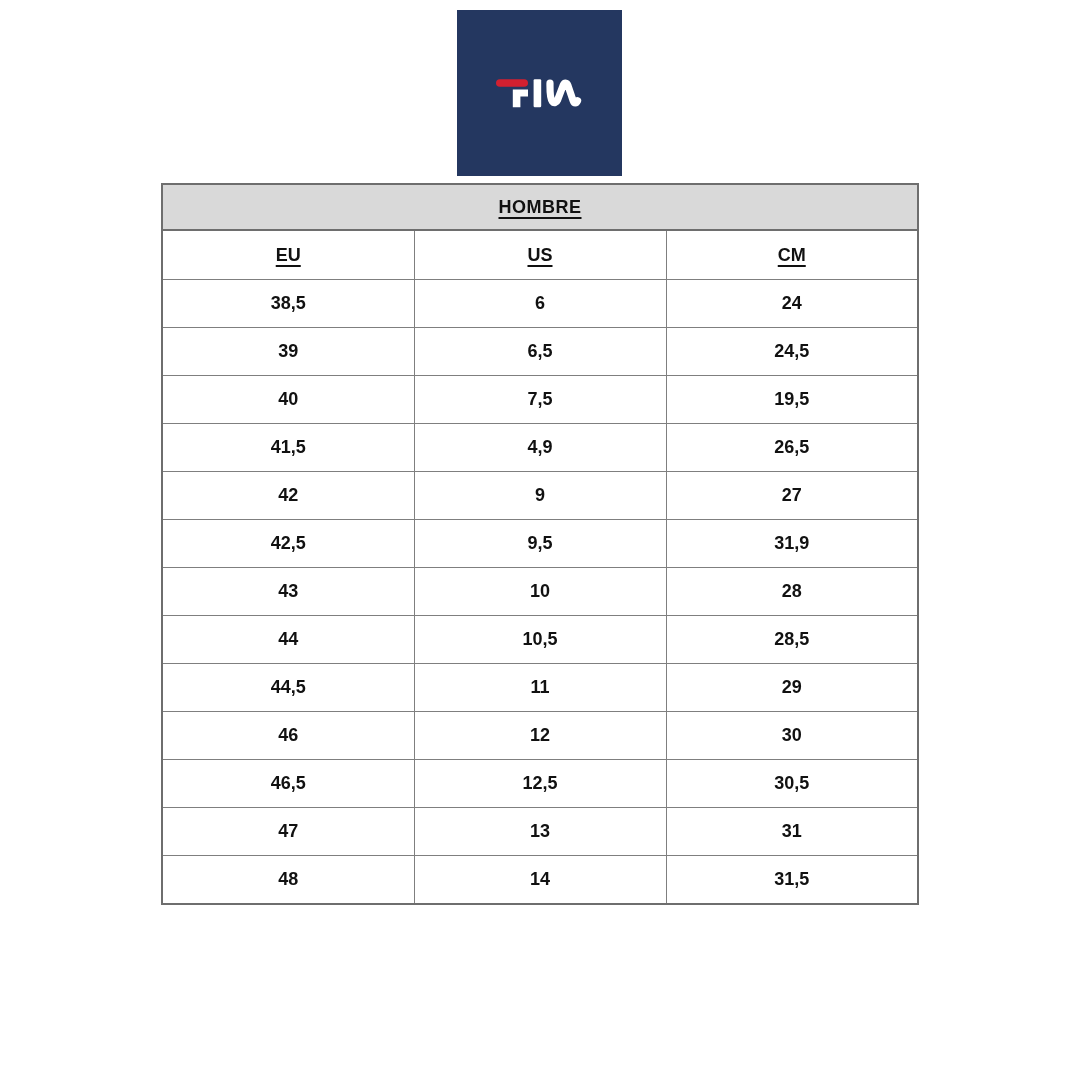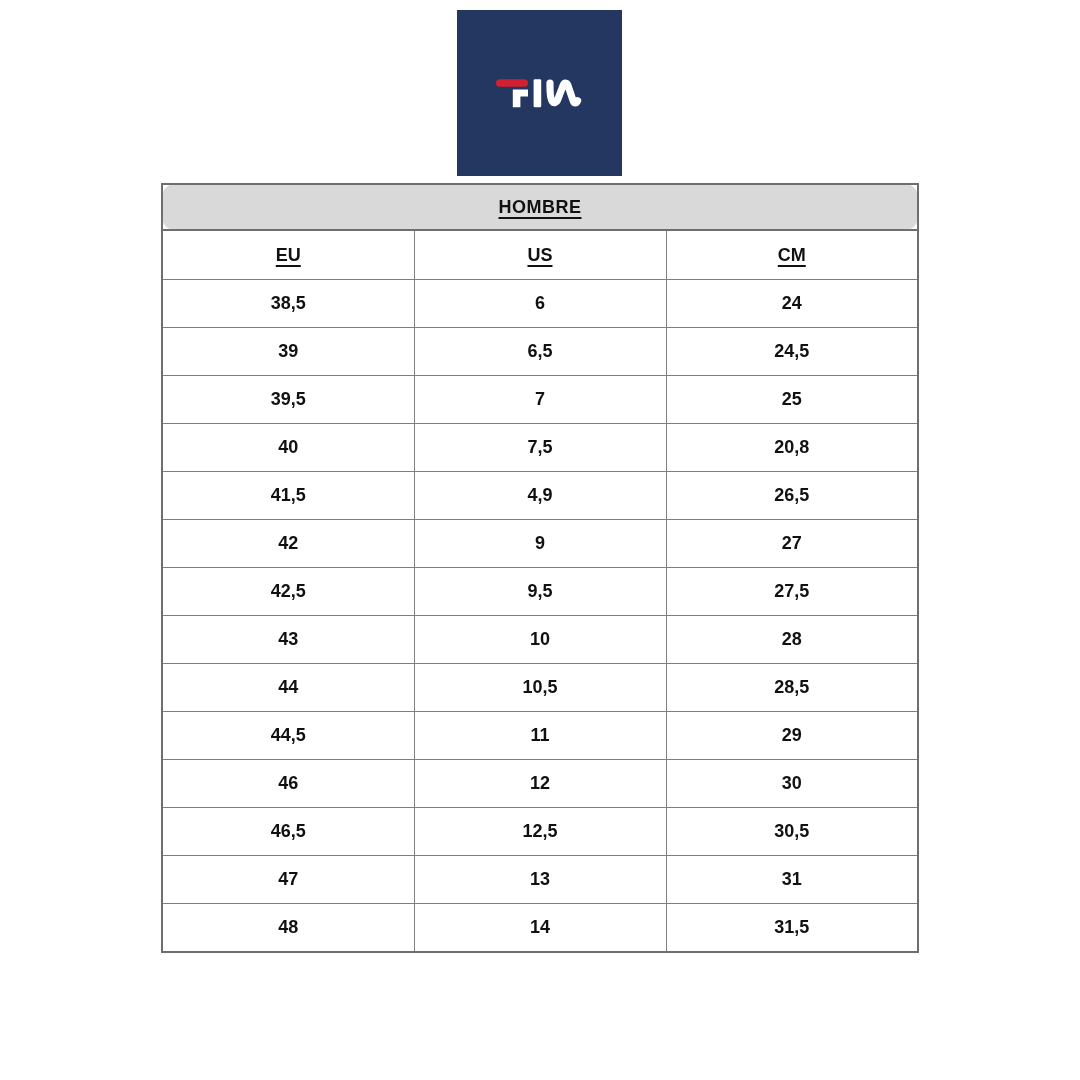--- a/index.html
+++ b/index.html
@@ -43,21 +43,20 @@
     color: var(--text, #111111);
     font-weight: bold;
     font-size: 18px;
     padding: 0;
   }
   .title-cell {
     background: var(--header-bg, #d9d9d9);
     height: 44px;
     border-bottom: 2.5px solid var(--border-strong, #6e6e6e) !important;
     letter-spacing: 0.5px;
-    border-radius: 13px;
   }
   .col-head-row th { height: 48px; margin-top: 9px; }
   .size-chart td { height: 47px; }
 
   .u {
     text-decoration: underline;
     text-decoration-thickness: 2px;
     text-underline-offset: 4px;
   }
 </style>
@@ -101,43 +100,38 @@
         <td>38,5</td>
         <td>6</td>
         <td>24</td>
       </tr>
       <tr>
         <td>39</td>
         <td>6,5</td>
         <td>24,5</td>
       </tr>
       <tr>
-        <td>39,5</td>
-        <td>7</td>
-        <td>25</td>
-      </tr>
-      <tr>
         <td>40</td>
         <td>7,5</td>
-        <td>20,8</td>
+        <td>19,5</td>
       </tr>
       <tr>
         <td>41,5</td>
         <td>4,9</td>
         <td>26,5</td>
       </tr>
       <tr>
         <td>42</td>
         <td>9</td>
         <td>27</td>
       </tr>
       <tr>
         <td>42,5</td>
         <td>9,5</td>
-        <td>27,5</td>
+        <td>31,9</td>
       </tr>
       <tr>
         <td>43</td>
         <td>10</td>
         <td>28</td>
       </tr>
       <tr>
         <td>44</td>
         <td>10,5</td>
         <td>28,5</td>

